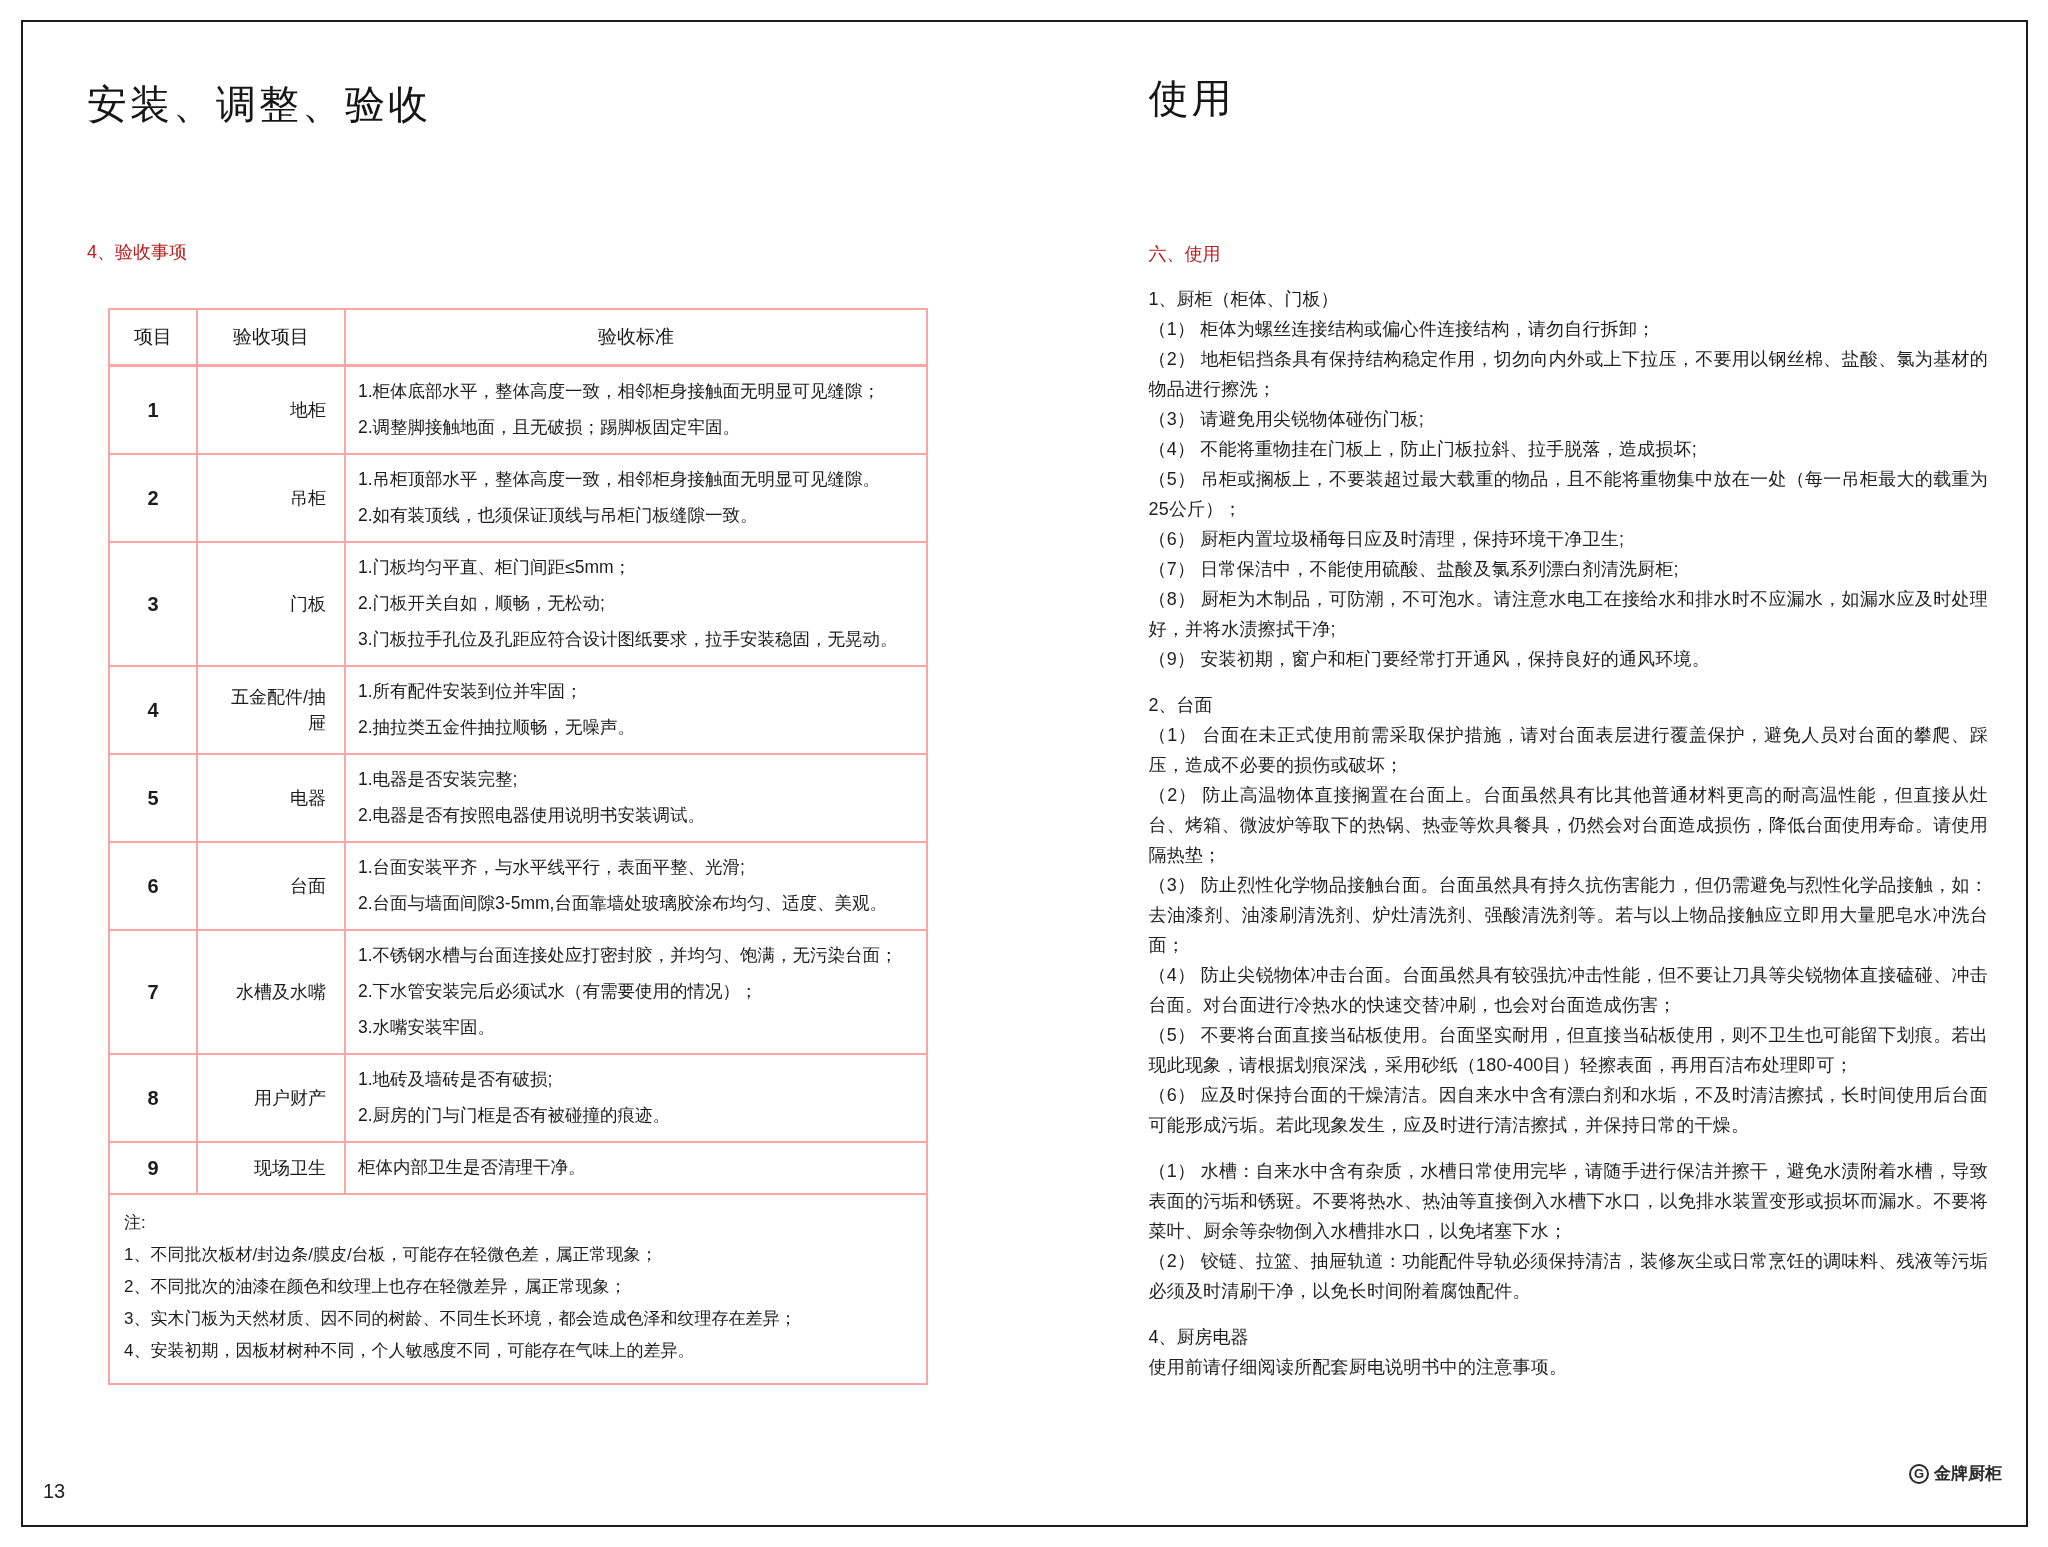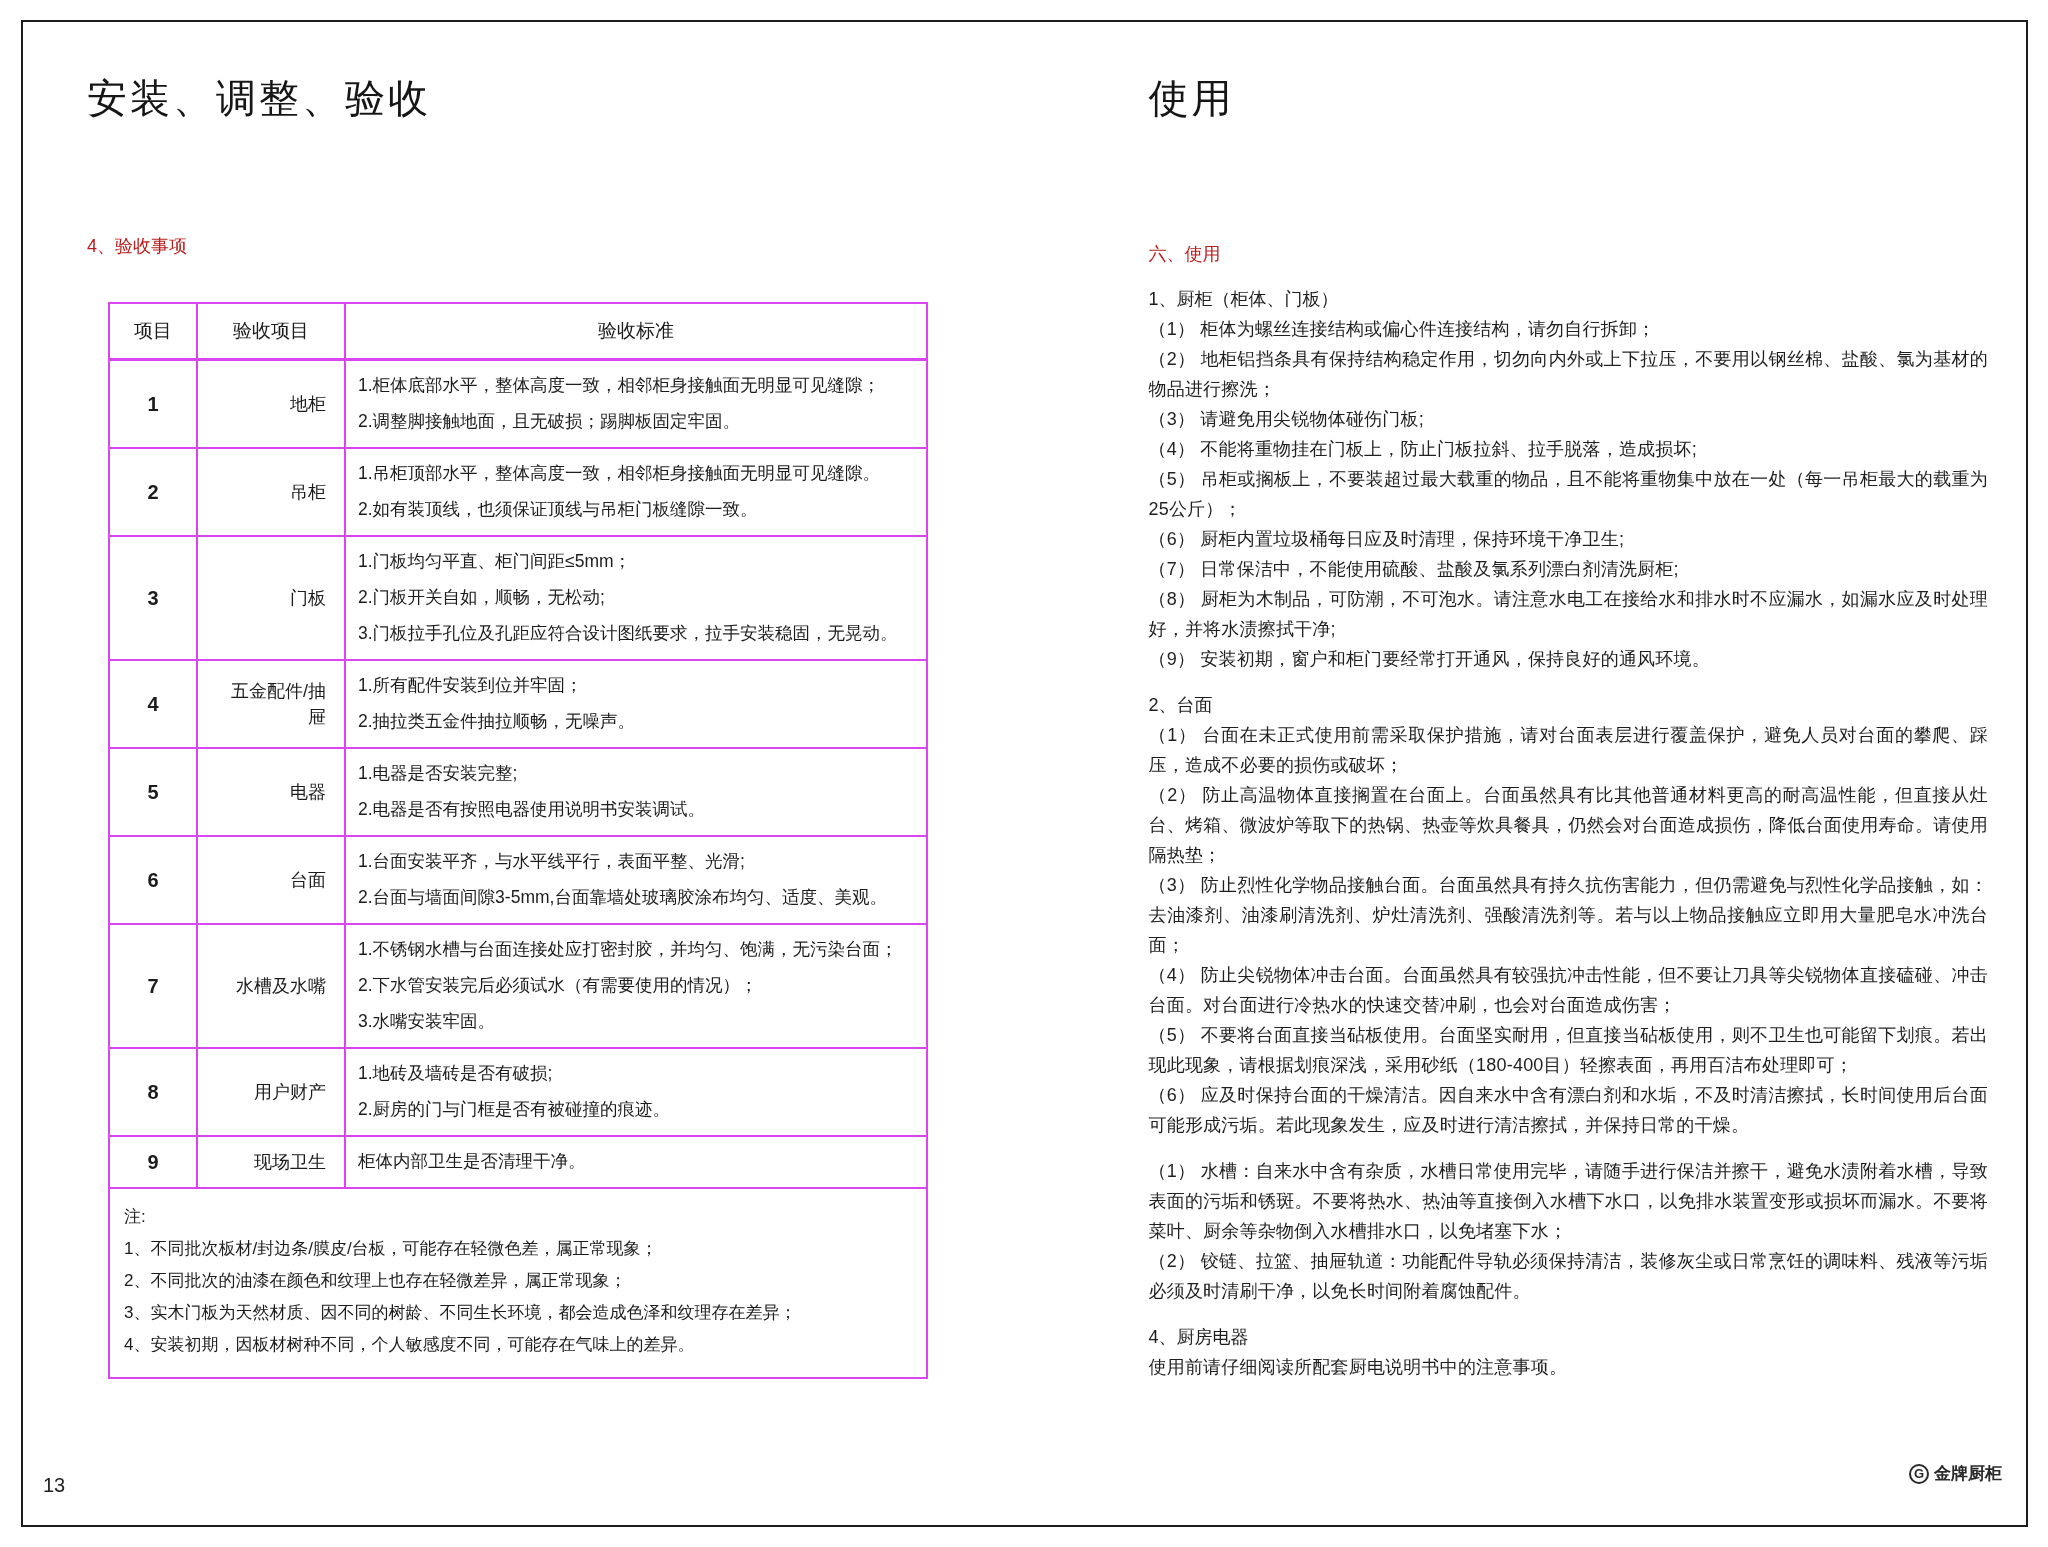--- a/index.html
+++ b/index.html
@@ -2,33 +2,33 @@
 <html><head>
 <meta charset="utf-8">
 <style>
   html,body{margin:0;padding:0;background:#e8e8e8;}
   .canvas{position:relative;width:2048px;height:1547px;background:#ffffff;
           font-family:"Liberation Sans",sans-serif;color:#1c1c1c;overflow:hidden;}
   .sheet{position:absolute;left:21px;top:20px;right:20px;bottom:20px;
          border:2px solid #1c1c1c;background:#ffffff;}
   .spread{display:flex;width:100%;height:100%;}
   .page{box-sizing:border-box;height:100%;position:relative;}
-  .page-left{width:50%;padding:52px 70px 0 64px;}
+  .page-left{width:50%;padding:52px 70px 0 64px;margin-top:6px;}
   .page-right{width:50%;padding:52px 38px 0 124px;}
   .page-title{margin:0;font-size:40px;line-height:48px;font-weight:500;
               letter-spacing:3px;color:#161616;}
   .sec-label{font-size:18px;line-height:24px;color:#b91c1c;}
   .page-left .sec-label{margin-top:112px;}
   .page-right .sec-label{margin-top:120px;}
 
   
   table.acc{border-collapse:collapse;table-layout:fixed;width:820px;
             margin:44px 0 0 21px;}
   table.acc col.c1{width:88px;} table.acc col.c2{width:148px;}
-  table.acc th,table.acc td{border:2px solid #d946ef;vertical-align:middle;}
+  table.acc th,table.acc td{border:2px solid #fca5a5;vertical-align:middle;}
   table.acc thead th{height:52px;font-weight:400;font-size:19px;text-align:center;
                      border-bottom-width:3px;}
   td.c-no{text-align:center;font-weight:700;font-size:20px;}
   td.c-item{text-align:right;font-size:18px;line-height:26px;padding:4px 18px;}
   td.c-std{padding:6px 10px 8px 12px;font-size:17.5px;}
   .std-line{line-height:36px;}
   td.notes-cell{padding:12px 16px 16px 14px;font-size:17px;}
   .note-title{line-height:32px;}
   .note-line{line-height:32px;}
 

